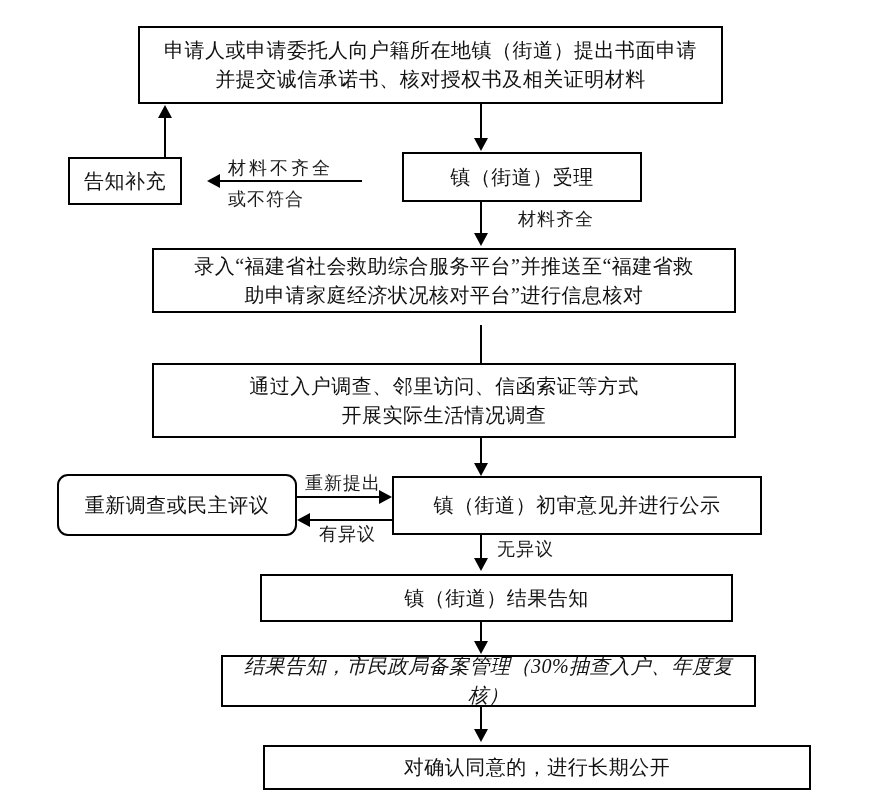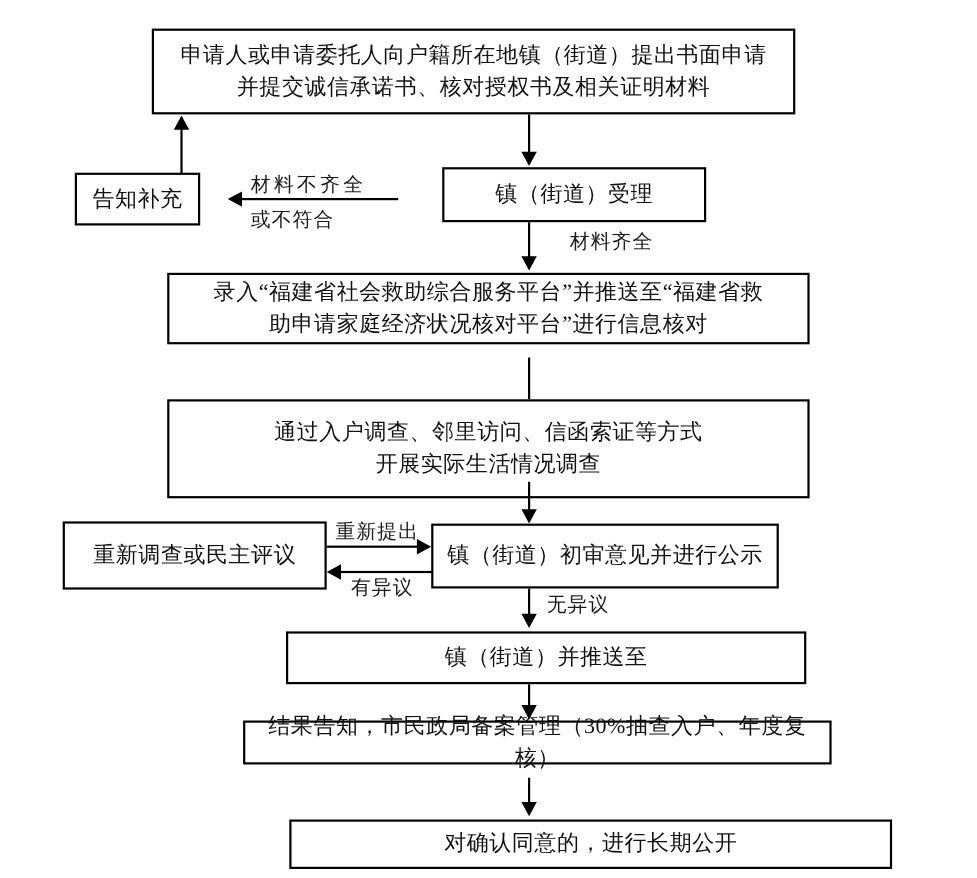--- a/index.html
+++ b/index.html
@@ -127,56 +127,56 @@
   <div class="arrow-down" style="left:474px; top:233px;"></div>
   <div class="edge-label" style="left:518px; top:208px;">材料齐全</div>
 
   <div class="box" style="left:152px; top:248px; width:584px; height:65px;">
     <span class="inner">录入“福建省社会救助综合服务平台”并推送至“福建省救
 助申请家庭经济状况核对平台”进行信息核对</span>
   </div>
 
   <div class="vline" style="left:480px; top:325px; height:38px;"></div>
 
-  <div class="box" style="left:152px; top:363px; width:584px; height:90px;">
+  <div class="box" style="left:152px; top:363px; width:584px; height:75px;">
     <span class="inner">通过入户调查、邻里访问、信函索证等方式
 开展实际生活情况调查</span>
   </div>
 
   <div class="vline" style="left:480px; top:438px; height:27px;"></div>
   <div class="arrow-down" style="left:474px; top:463px;"></div>
 
-  <div class="box" style="left:57px; top:474px; width:240px; height:62px;">
+  <div class="box" style="left:57px; top:474px; width:240px; height:62px;border-radius:11px;">
     <span class="inner">重新调查或民主评议</span>
   </div>
 
-  <div class="box" style="left:392px; top:476px; width:316px; height:59px;">
+  <div class="box" style="left:392px; top:476px; width:370px; height:59px;">
     <span class="inner">镇（街道）初审意见并进行公示</span>
   </div>
 
   <div class="hline" style="left:297px; top:496px; width:84px;"></div>
   <div class="arrow-right" style="left:379px; top:490px;"></div>
   <div class="edge-label" style="left:305px; top:472px;">重新提出</div>
 
   <div class="hline" style="left:309px; top:519px; width:84px;"></div>
   <div class="arrow-left" style="left:297px; top:513px;"></div>
   <div class="edge-label" style="left:319px; top:523px;">有异议</div>
 
   <div class="vline" style="left:480px; top:535px; height:25px;"></div>
   <div class="arrow-down" style="left:474px; top:558px;"></div>
   <div class="edge-label" style="left:497px; top:538px;">无异议</div>
 
   <div class="box" style="left:260px; top:574px; width:473px; height:48px;">
-    <span class="inner">镇（街道）并推送至</span>
+    <span class="inner">镇（街道）结果告知</span>
   </div>
 
   <div class="vline" style="left:480px; top:622px; height:21px;"></div>
   <div class="arrow-down" style="left:474px; top:641px;"></div>
 
-  <div class="box" style="left:221px; top:655px; width:535px; height:40px;">
+  <div class="box" style="left:221px; top:655px; width:535px; height:52px;font-style:italic;">
     <span class="inner">结果告知，市民政局备案管理（30%抽查入户、年度复核）</span>
   </div>
 
   <div class="vline" style="left:480px; top:707px; height:23px;"></div>
   <div class="arrow-down" style="left:474px; top:729px;"></div>
 
   <div class="box" style="left:263px; top:745px; width:548px; height:45px;">
     <span class="inner">对确认同意的，进行长期公开</span>
   </div>
 

